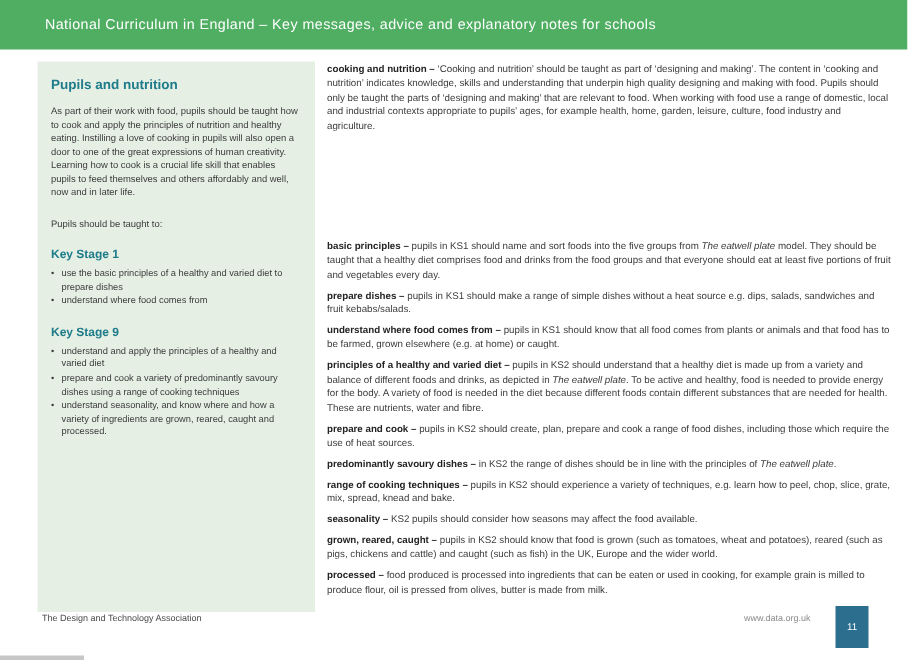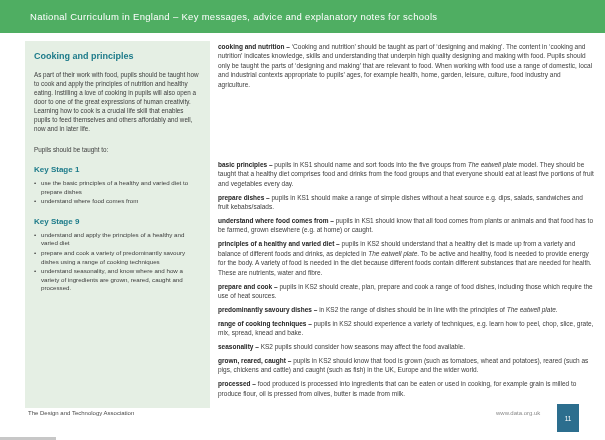--- a/index.html
+++ b/index.html
@@ -64,21 +64,21 @@
   }
 </style>
 </head>
 <body>
 
 <div class="header-bar">
   <div class="header-title">National Curriculum in England – Key messages, advice and explanatory notes for schools</div>
 </div>
 
 <div class="cooking-panel">
-  <h2 class="panel-heading">Cooking and principles</h2>
+  <h2 class="panel-heading">Pupils and nutrition</h2>
   <p class="panel-text">As part of their work with food, pupils should be taught how to cook and apply the principles of nutrition and healthy eating. Instilling a love of cooking in pupils will also open a door to one of the great expressions of human creativity. Learning how to cook is a crucial life skill that enables pupils to feed themselves and others affordably and well, now and in later life.</p>
   <p class="panel-text taught-label">Pupils should be taught to:</p>
   <h3 class="ks-heading">Key Stage 1</h3>
   <ul class="bullet-list">
       <li>use the basic principles of a healthy and varied diet to prepare dishes</li>
       <li>understand where food comes from</li>
     </ul>
   <h3 class="ks-heading">Key Stage 9</h3>
   <ul class="bullet-list">
       <li>understand and apply the principles of a healthy and varied diet</li>

